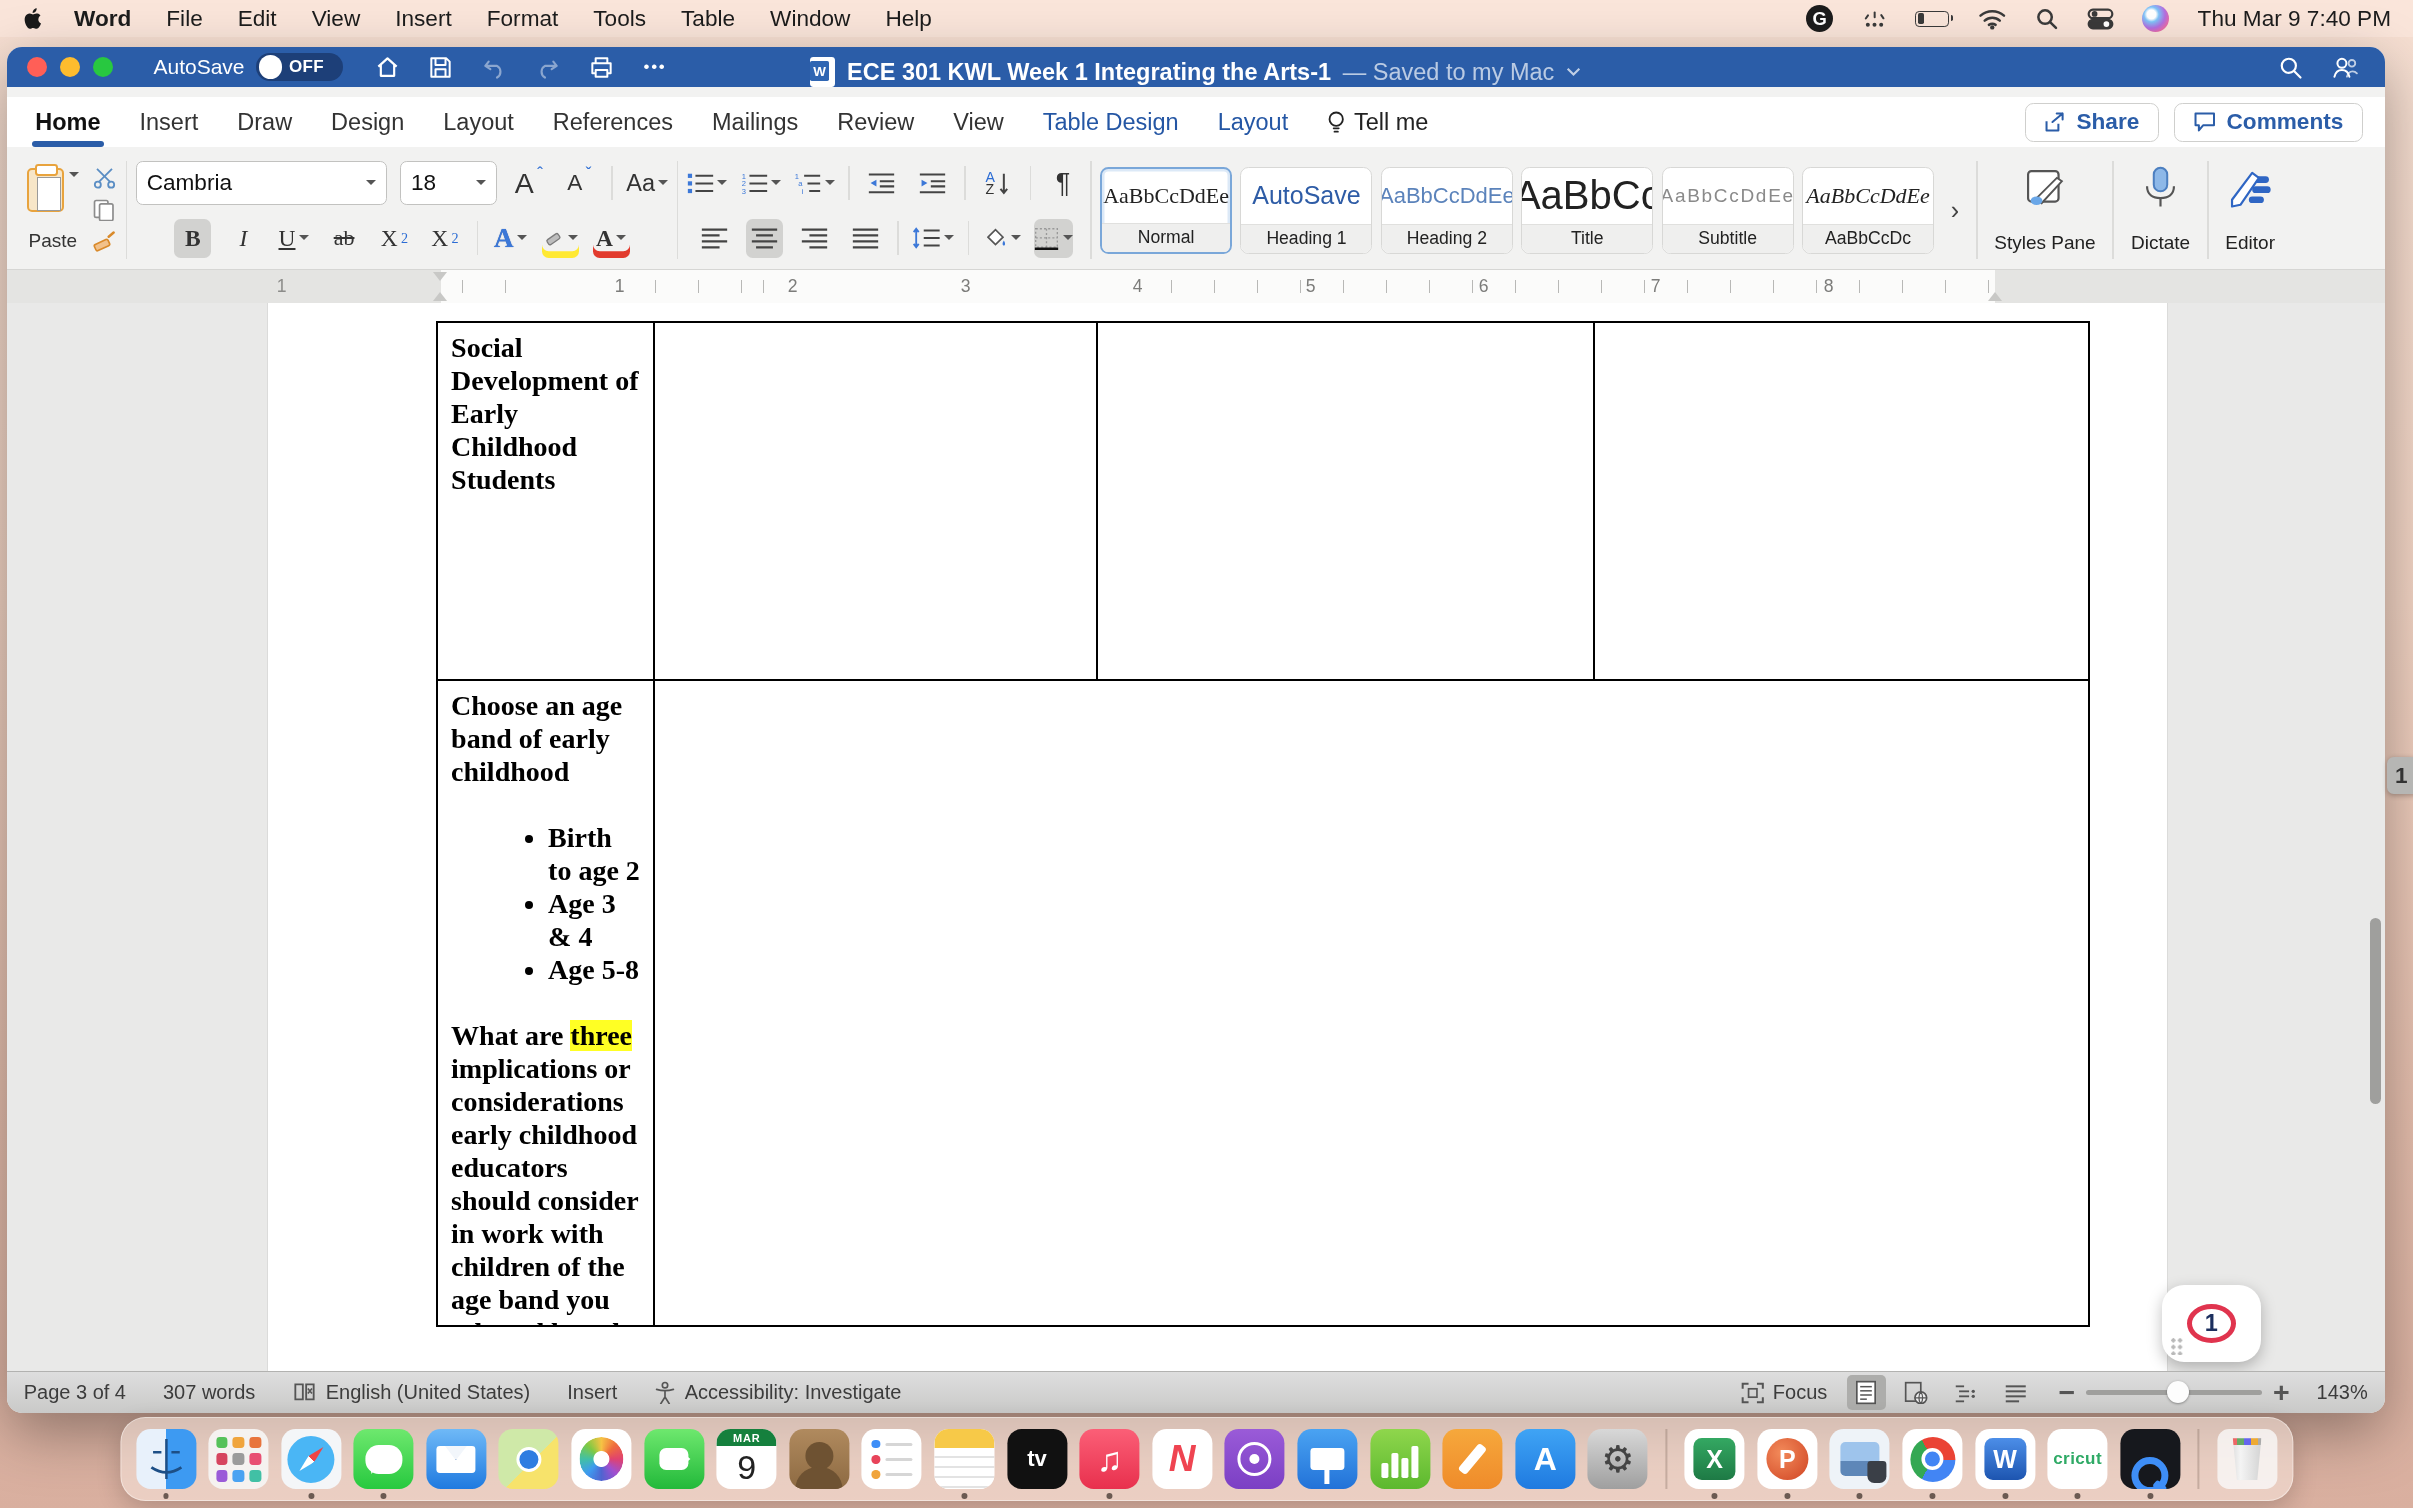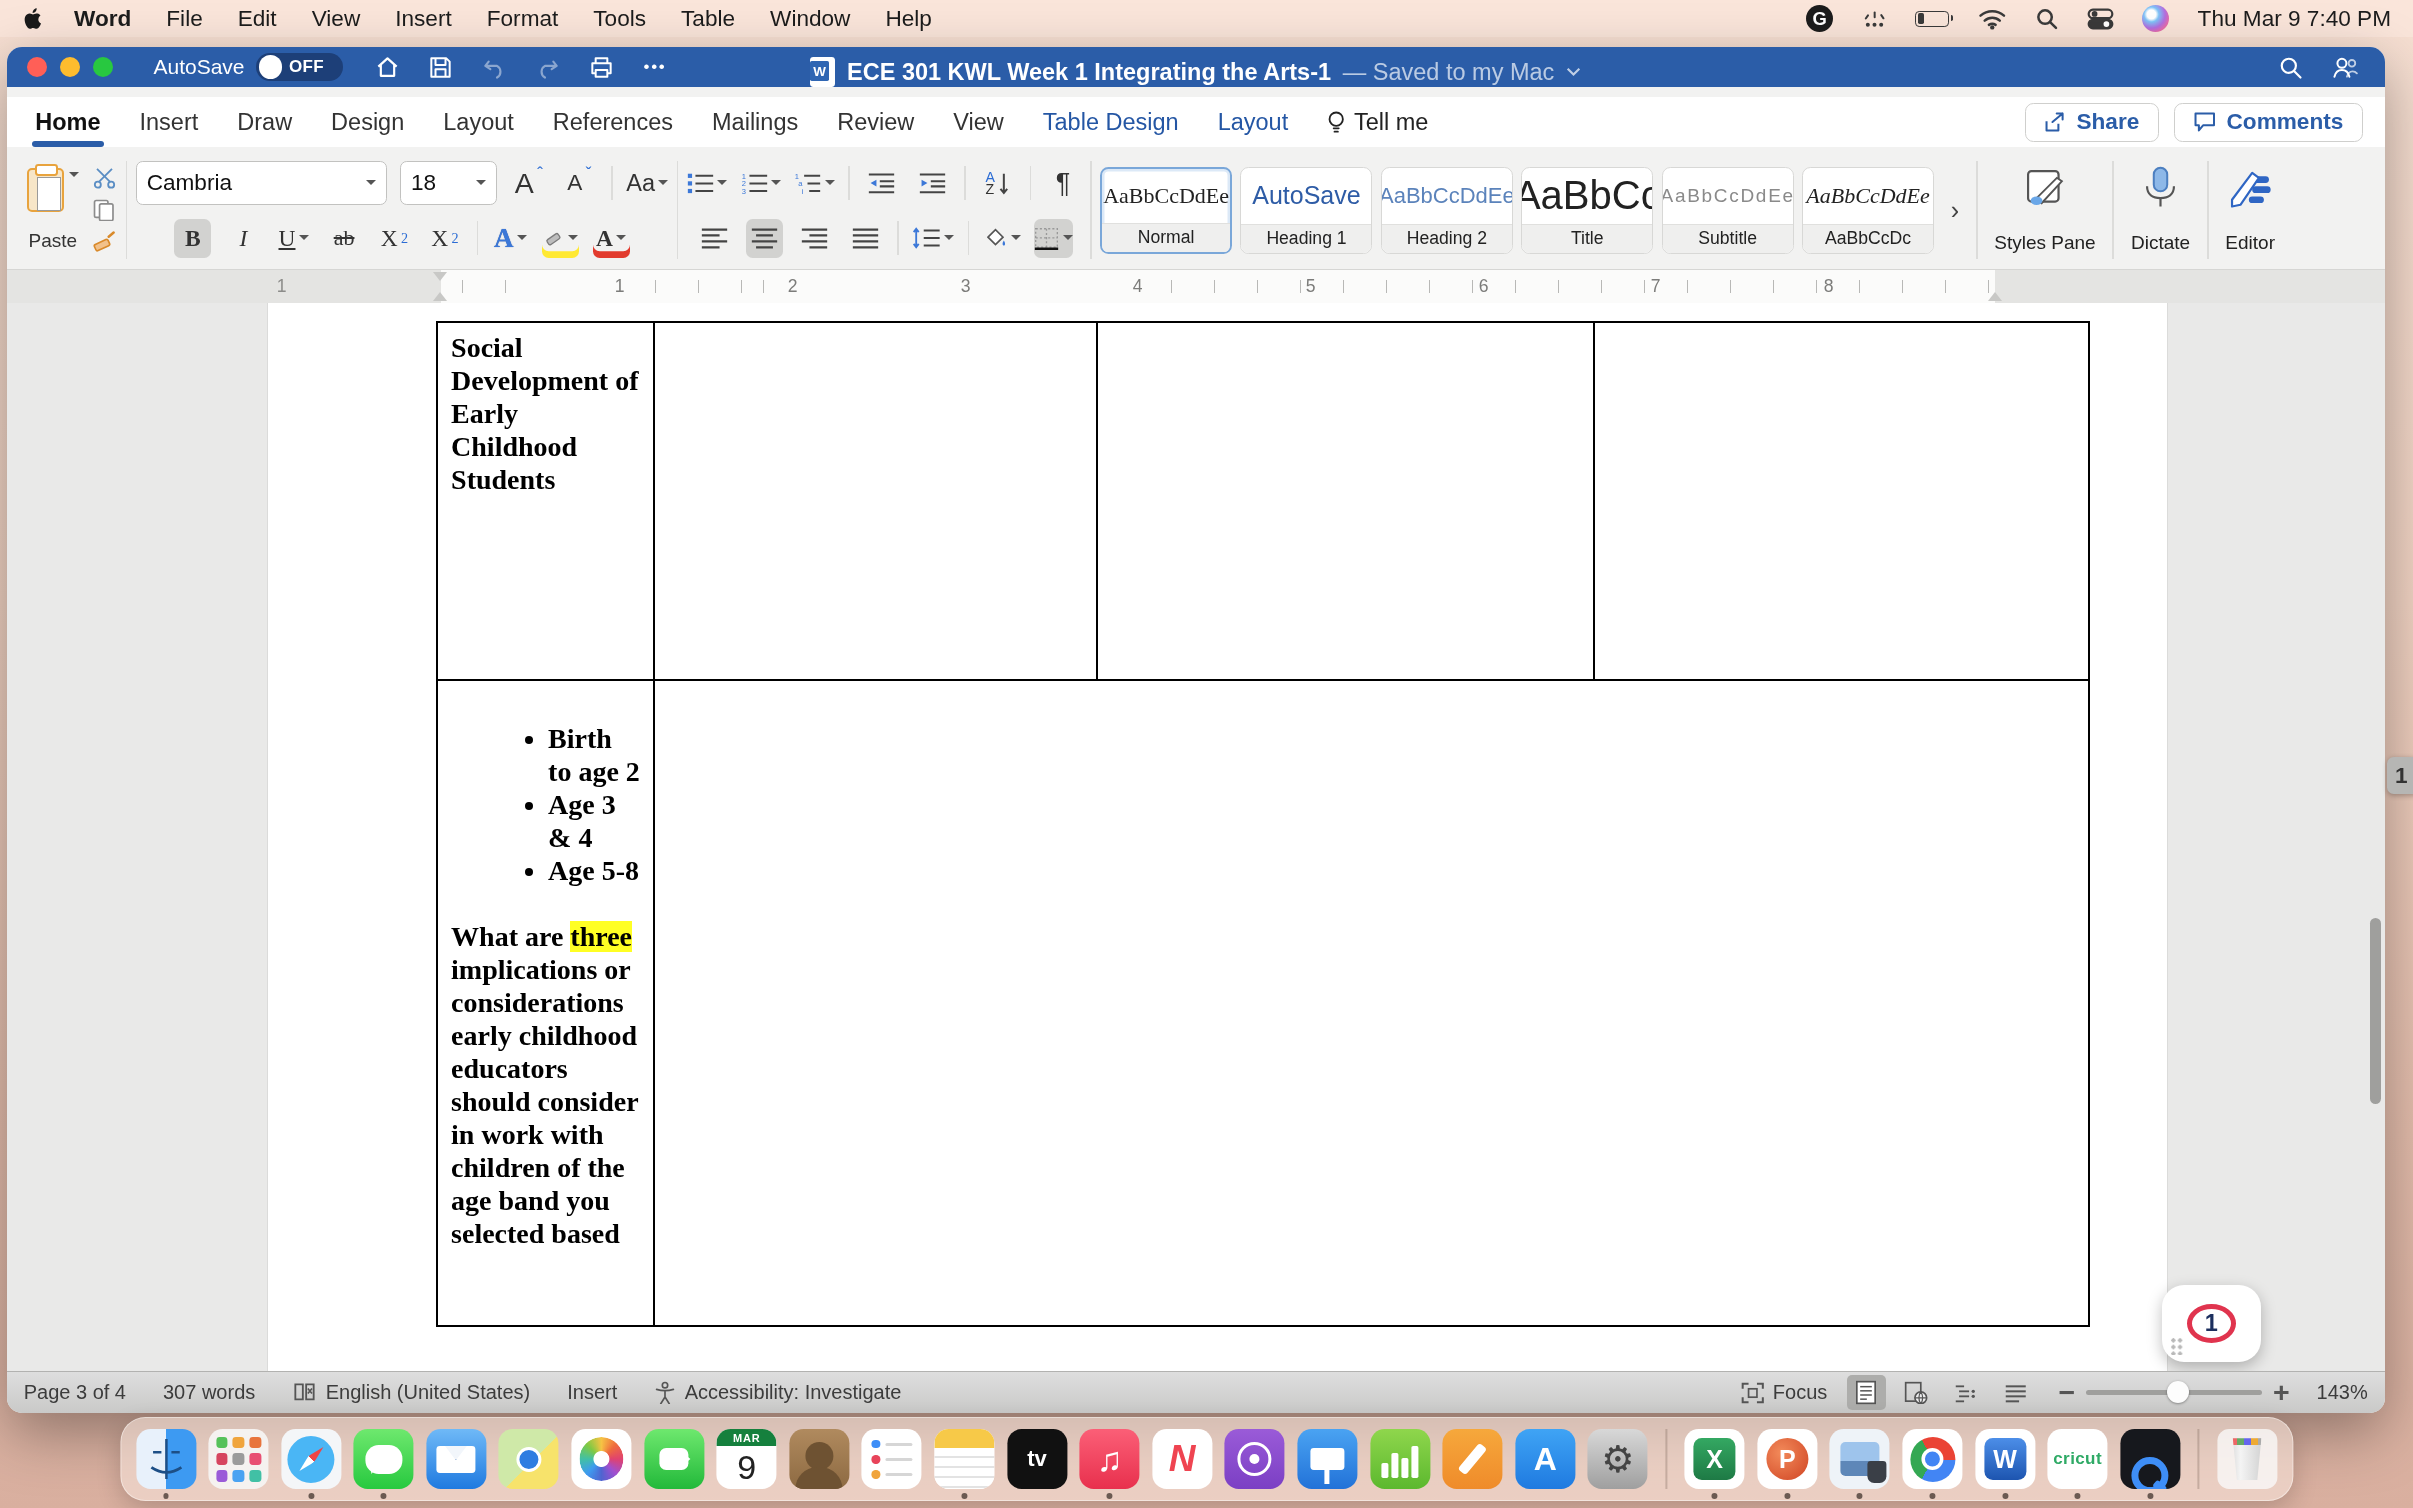--- a/index.html
+++ b/index.html
@@ -729,20 +729,21 @@
           <div class="trow">
             <div class="tcell c1 r1">
               <span>Social Development of Early Childhood Students</span>
             </div>
             <div class="tcell r1" style="width:443px"></div>
             <div class="tcell r1" style="width:497px"></div>
             <div class="tcell r1" style="width:497px"></div>
           </div>
           <div class="trow last">
             <div class="tcell c1 r2">
+              <div>Choose an age band of early childhood</div>
               <ul class="bullets">
                 <li>Birth to age 2</li>
                 <li>Age 3 &amp; 4</li>
                 <li>Age 5-8</li>
               </ul>
               <div class="q"><span>What are </span><span class="hl">three</span><span> implications or considerations early childhood educators should consider in work with children of the age band you selected based</span></div>
             </div>
             <div class="tcell r2" style="width:1437px"></div>
           </div>
         </div>

